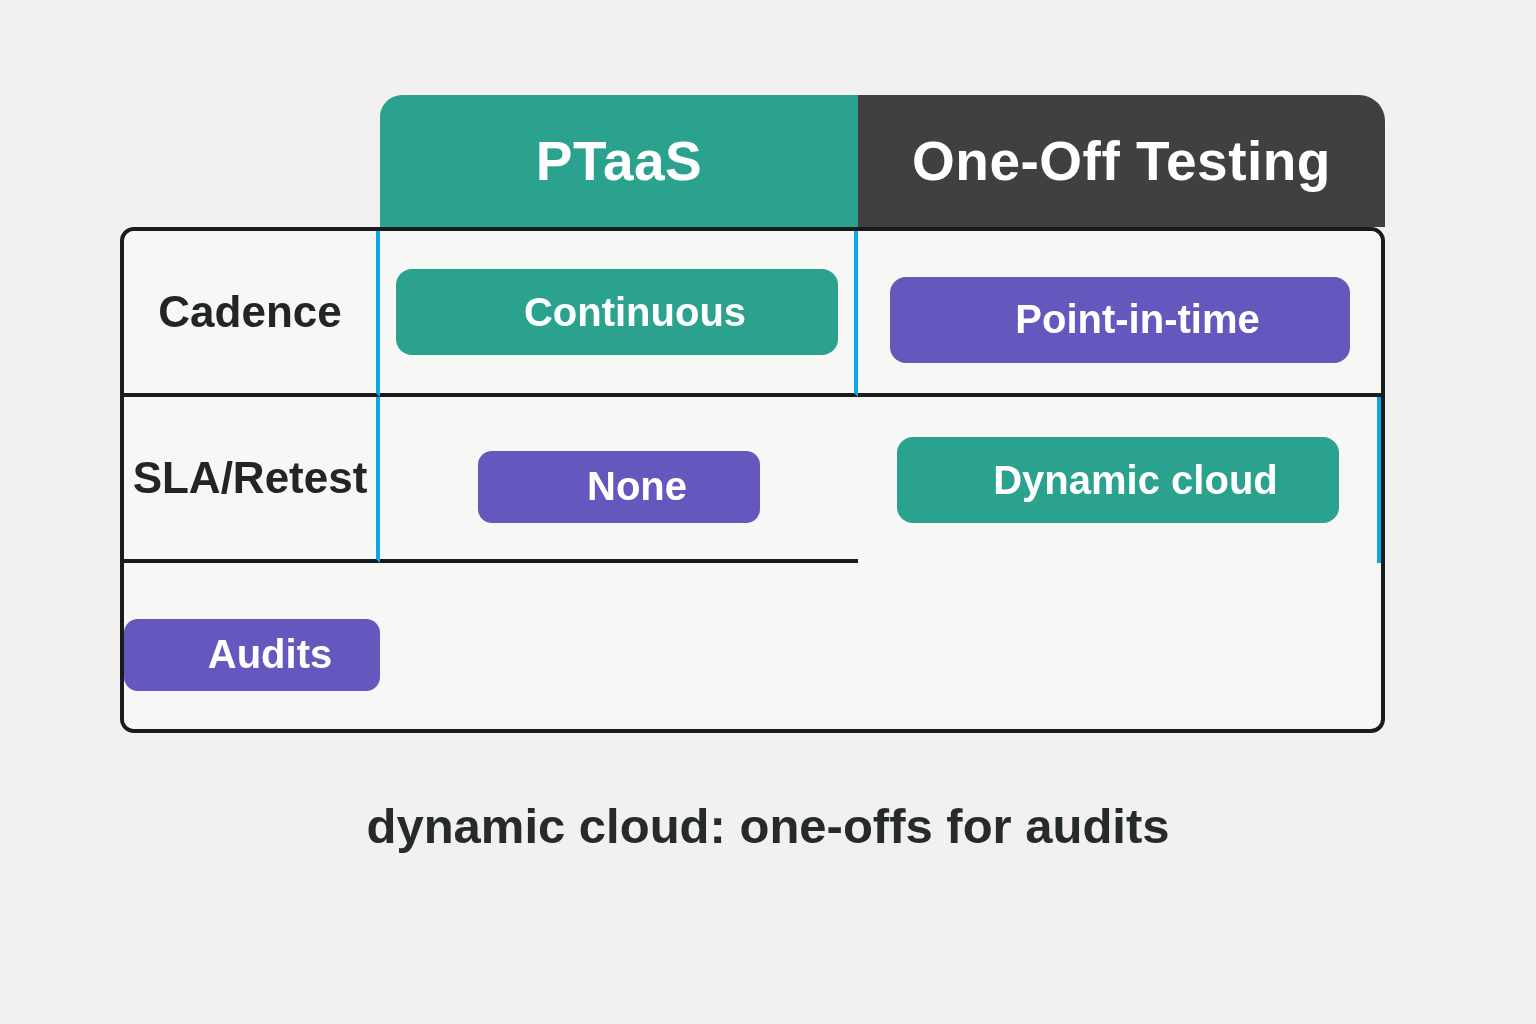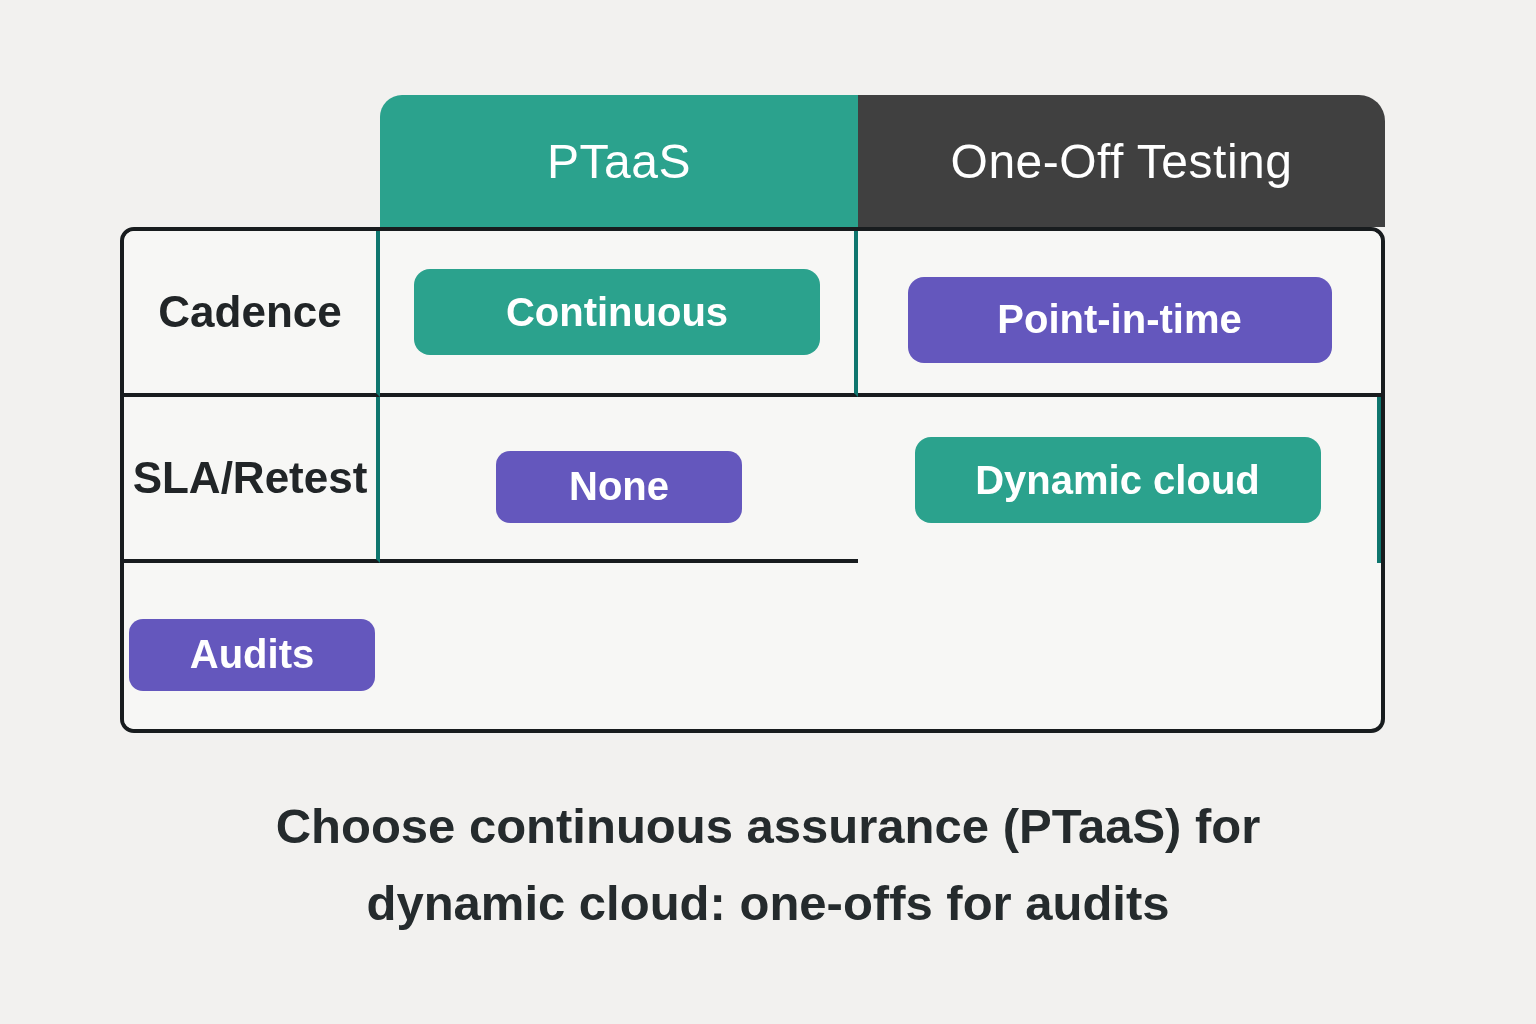--- a/index.html
+++ b/index.html
@@ -23,22 +23,22 @@
     top: 95px;
     height: 132px;
     display: grid;
     grid-template-columns: 260px 478px 527px;
   }
   .col-header {
     display: flex;
     align-items: center;
     justify-content: center;
     color: #ffffff;
-    font-size: 48px;
-    font-weight: 400;
+    font-size: 55px;
+    font-weight: 700;
     letter-spacing: 0.5px;
     text-align: center;
   }
   .col-header.teal {
     background: #2ba28d;
     border-radius: 22px 0 0 0;
   }
   .col-header.purple {
     background: #404040;
     border-radius: 0 26px 0 0;
@@ -59,36 +59,37 @@
     grid-template-columns: 256px 478px 1fr;
     grid-template-rows: 1fr 1fr 1fr;
   }
   .cell {
     display: flex;
     align-items: center;
     justify-content: center;
     background: #f7f7f5;
     box-sizing: border-box;
   }
-  .cell.v-border { border-right: 4px solid #0f766e; }
+  .cell.v-border { border-right: 4px solid #0ea5e9; }
   .cell.h-border { border-bottom: 4px solid #181c1e; }
   .row-label {
     font-size: 44px;
     font-weight: 600;
     color: #212527;
   }
   
   .pill {
     display: flex;
     align-items: center;
     justify-content: center;
     color: #ffffff;
     font-size: 40px;
     font-weight: 700;
     border-radius: 16px;
+    padding-left: 36px;
   }
   .pill.teal {
     background: #2ba28d;
     width: 406px;
     height: 86px;
   }
   .pill.purple-wide {
     background: #6457bd;
     width: 424px;
     height: 86px;
@@ -147,17 +148,16 @@
     <div class="cell v-border">
       <span class="pill teal">Dynamic cloud</span>
     </div>
     <div class="cell">
       <span class="pill purple-small">Audits</span>
     </div>
 
   </div>
 
   <div class="caption">
-    <div>Choose continuous assurance (PTaaS) for</div>
     <div>dynamic cloud: one-offs for audits</div>
   </div>
 
 </div>
 
 </body></html>

